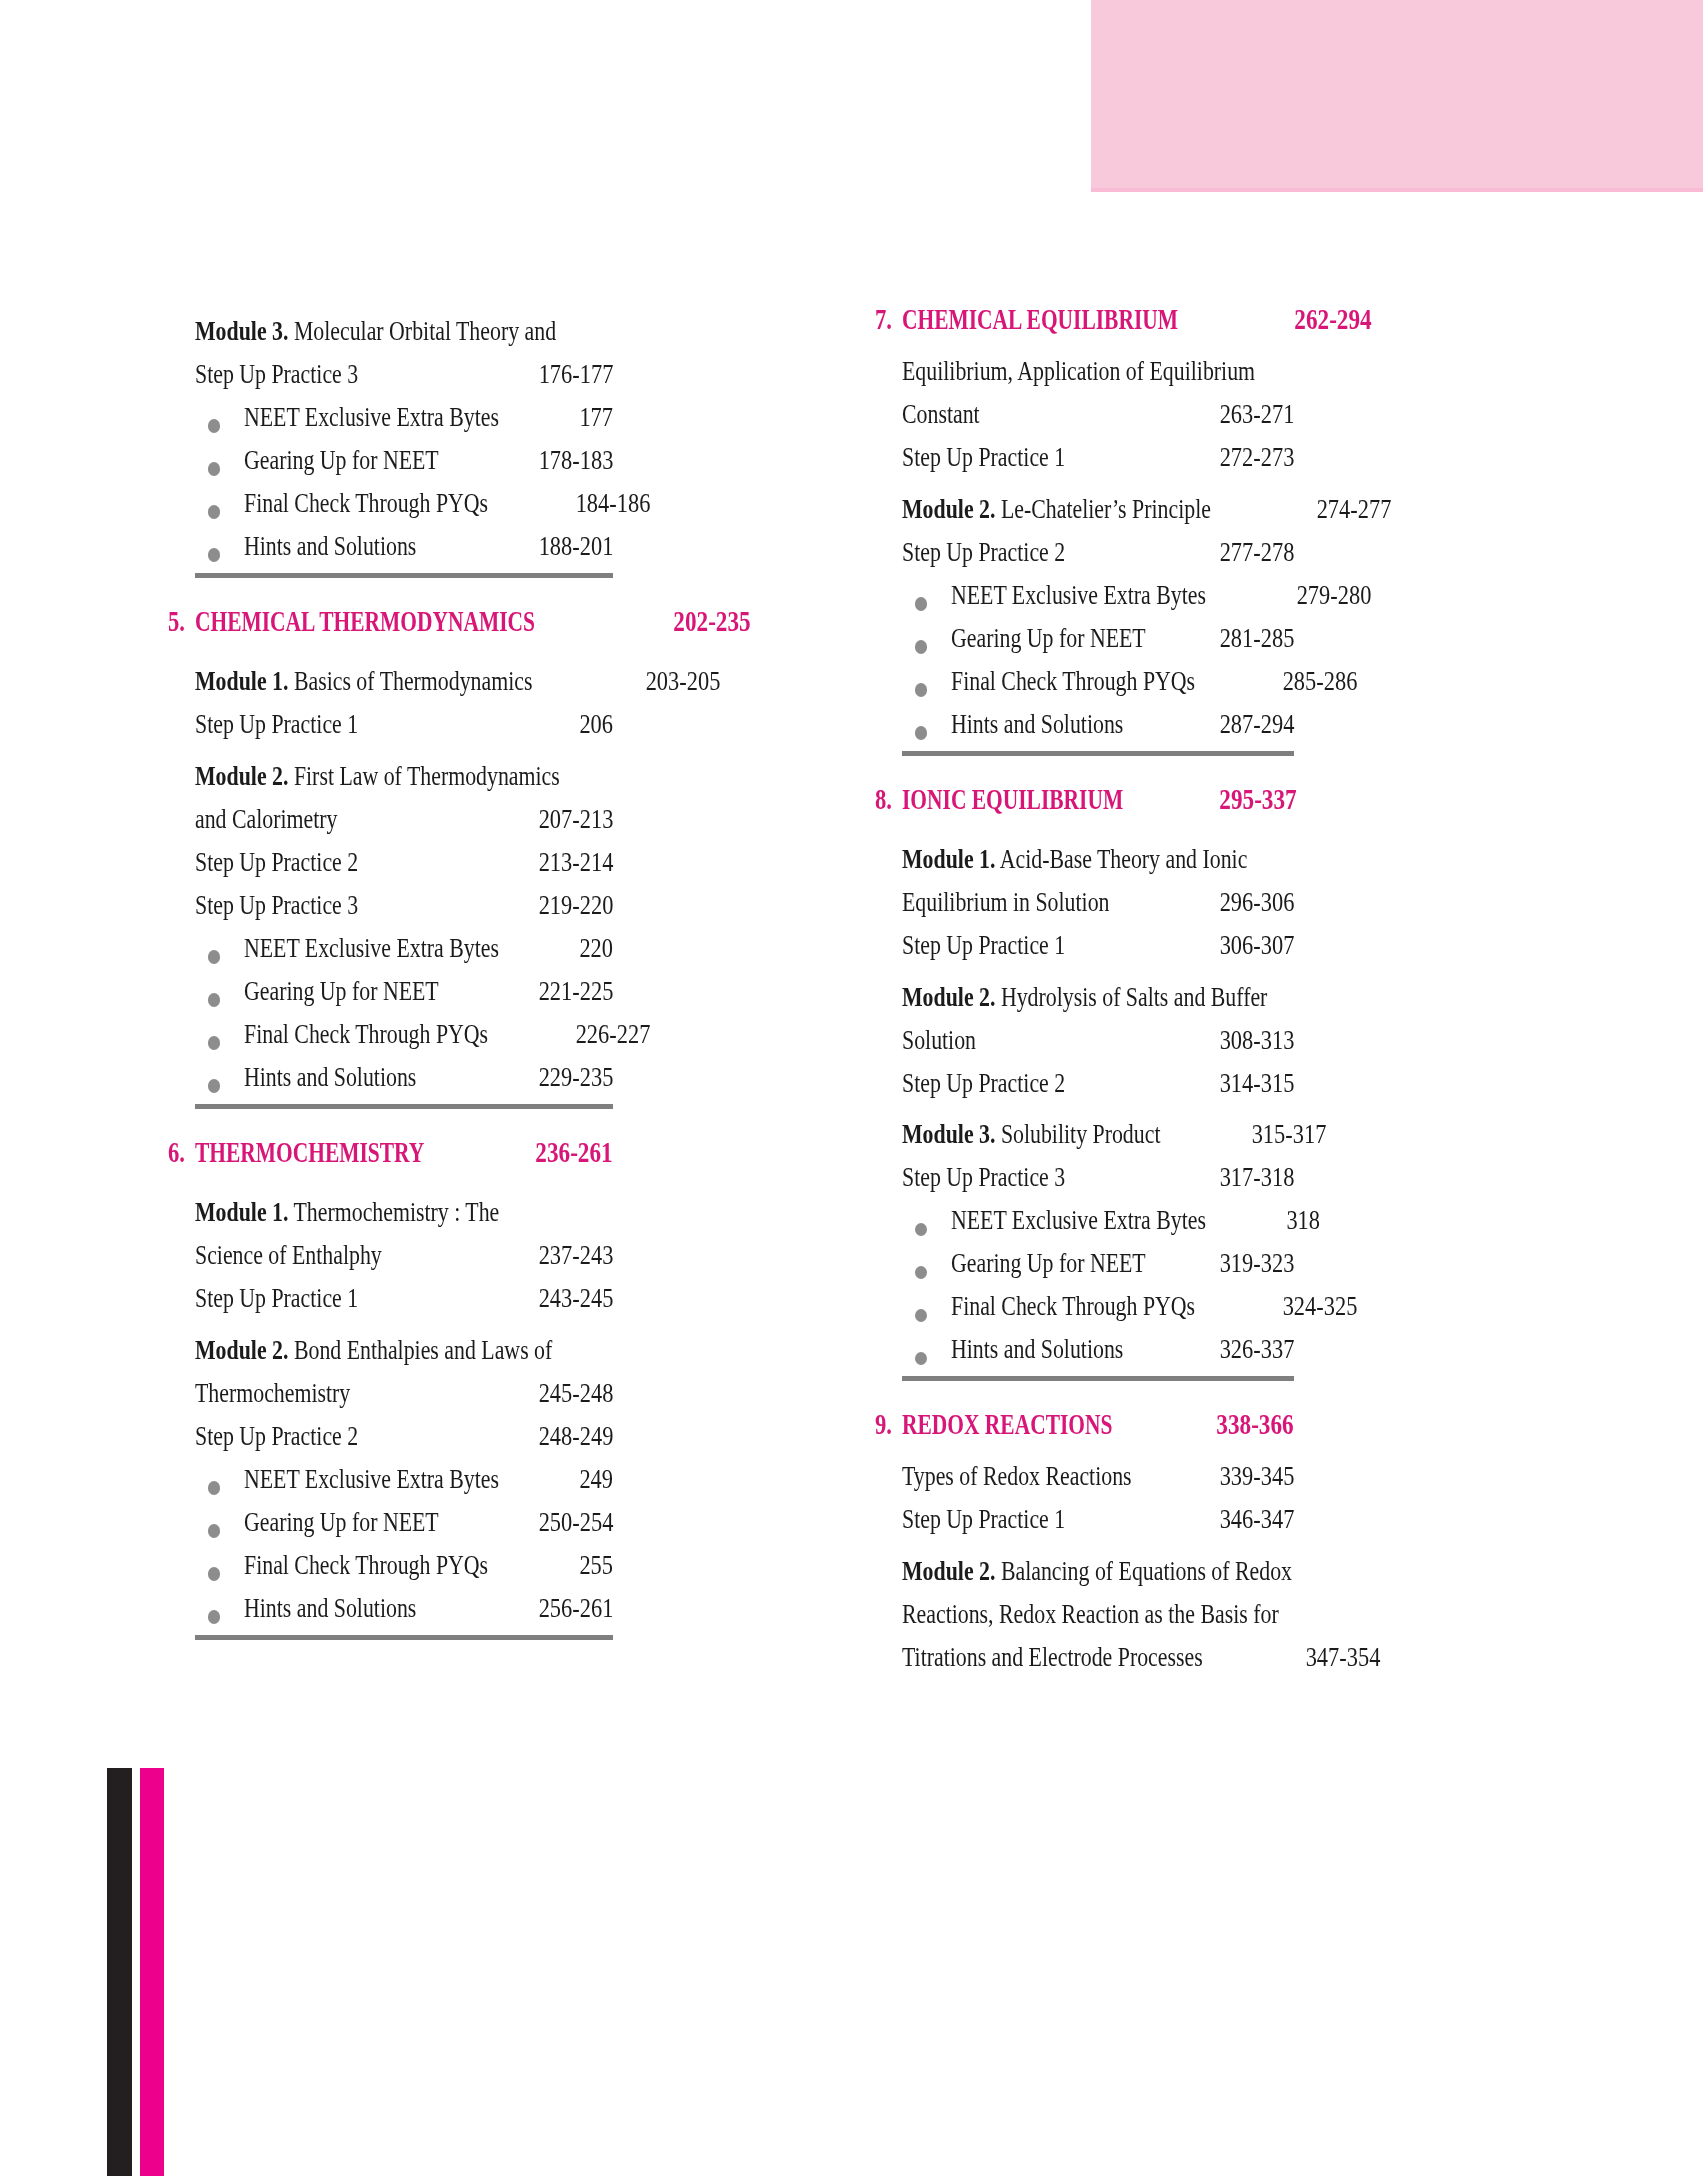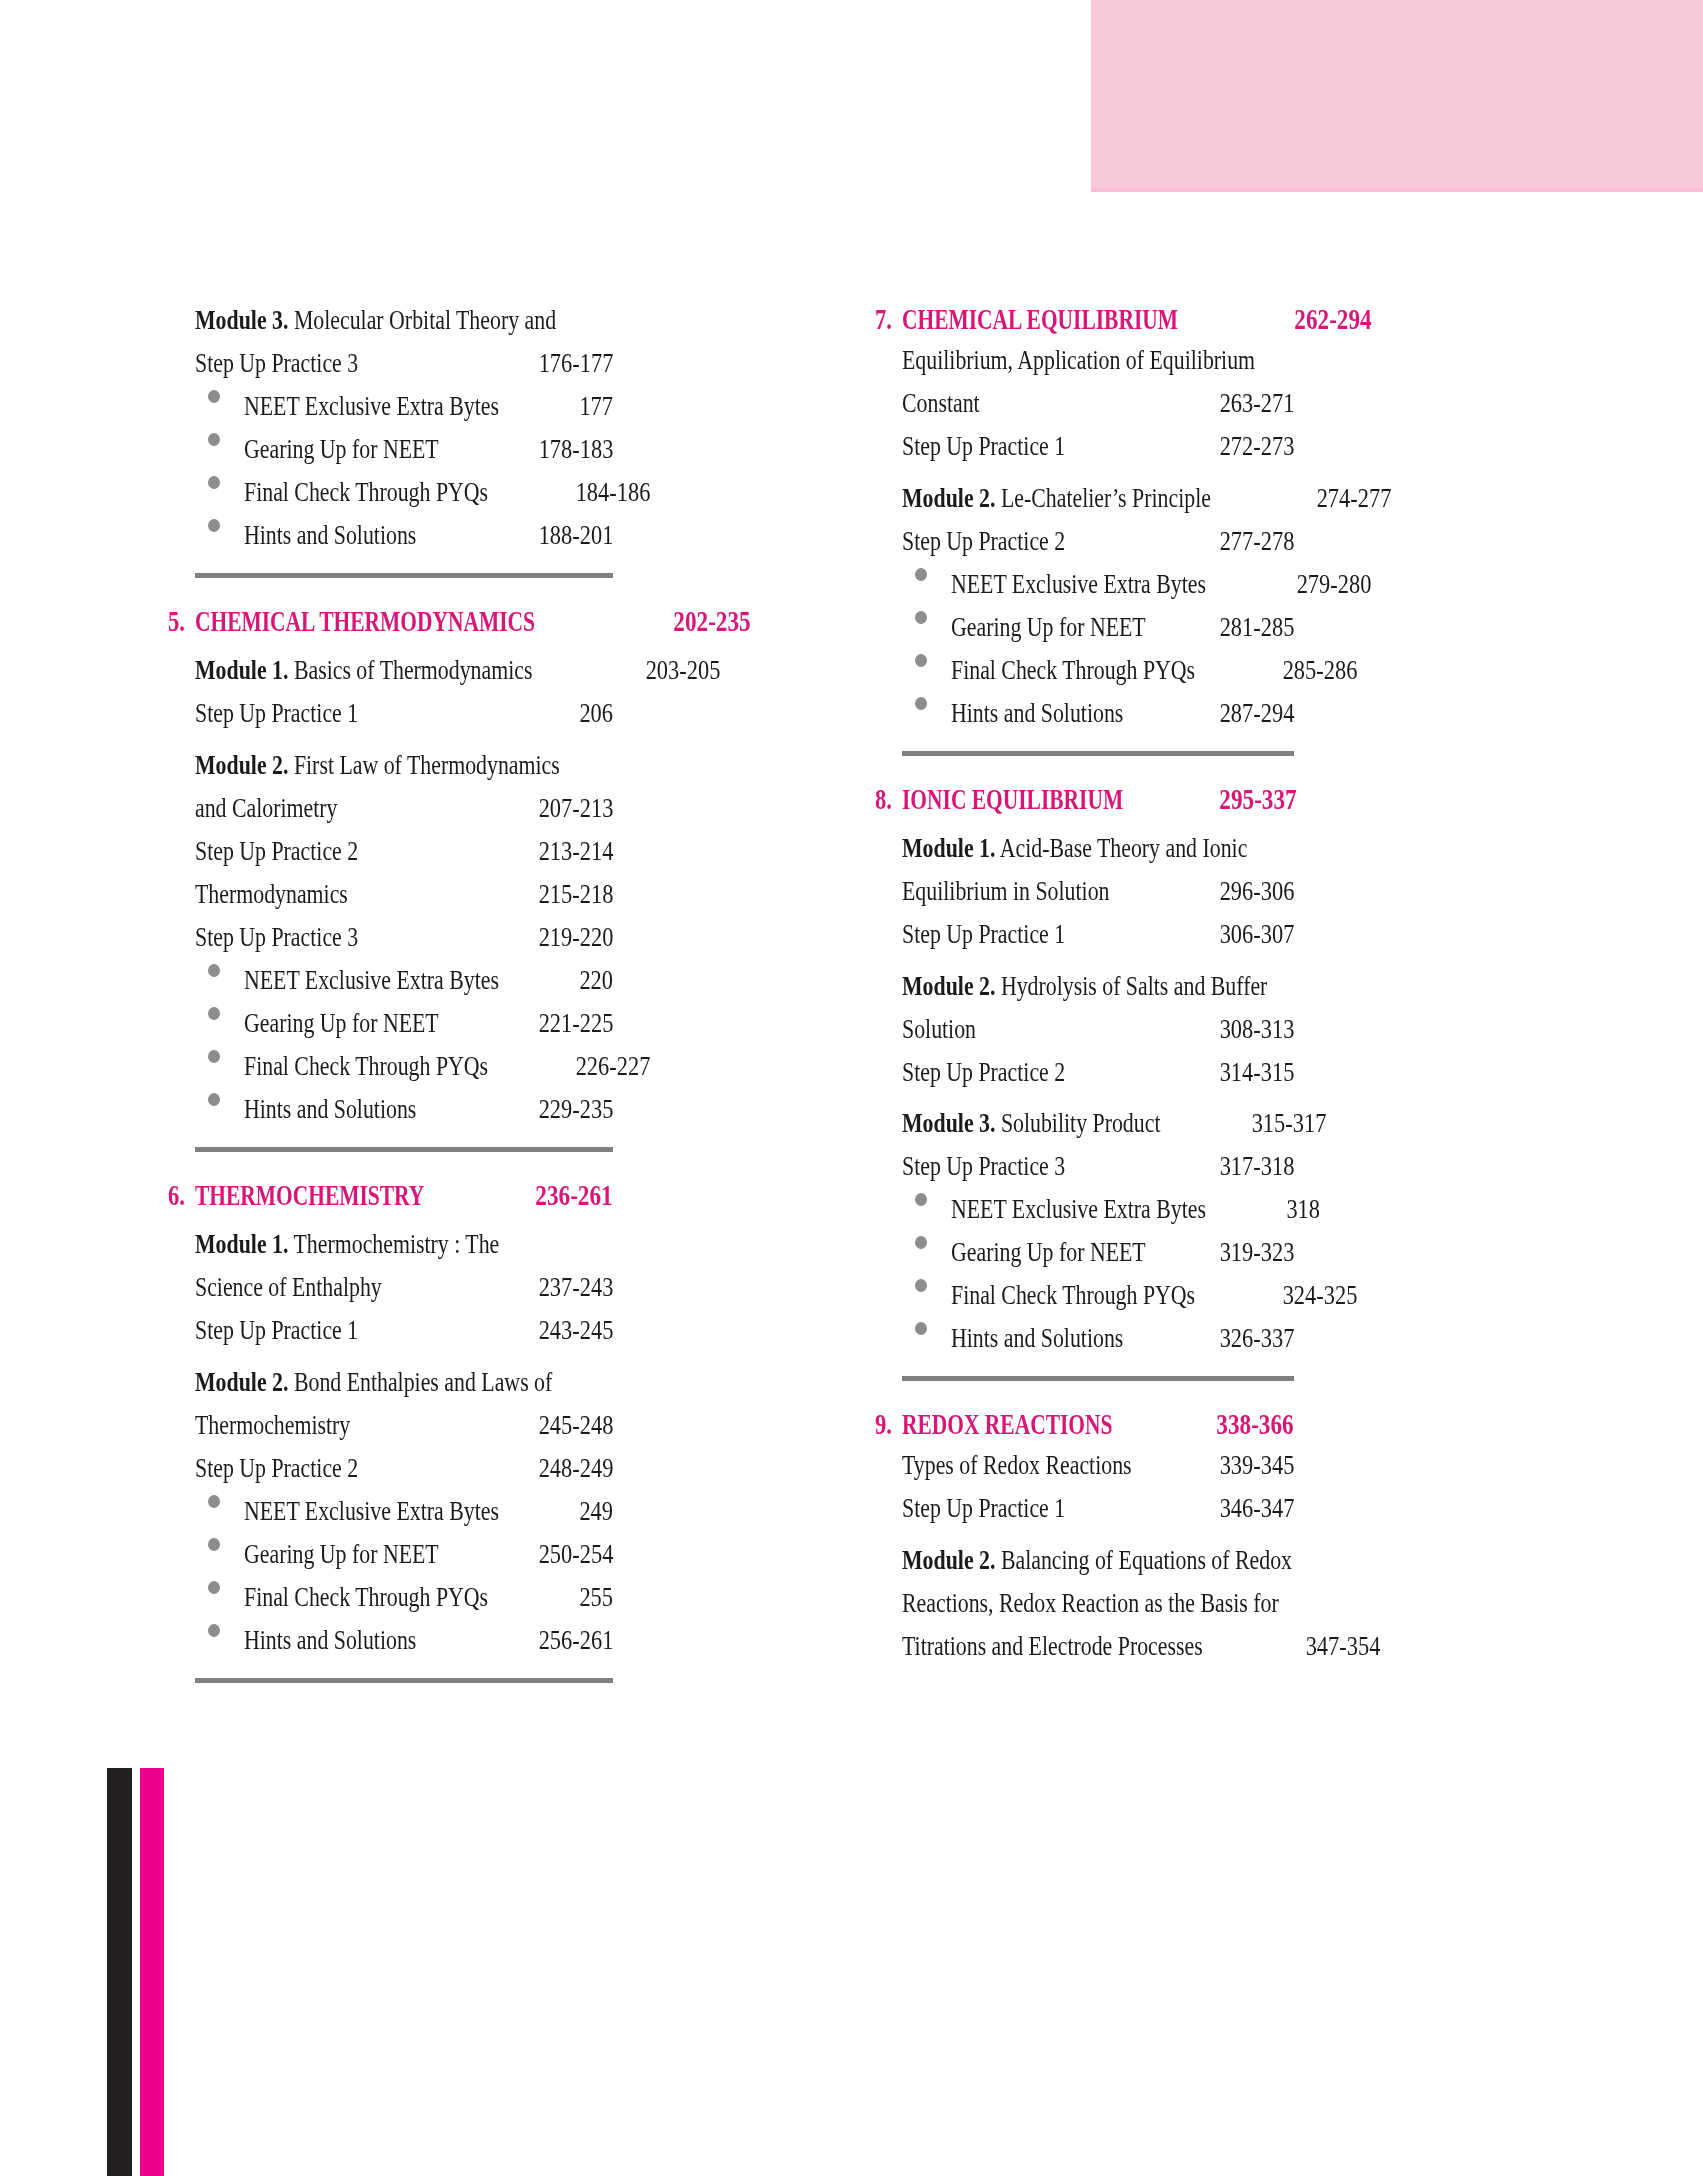--- a/index.html
+++ b/index.html
@@ -10,21 +10,21 @@
   .pink-panel{
     position:absolute;left:1091px;top:0;width:612px;height:188px;
     background:var(--panel,#f8c9da);border-bottom:4.7px solid #f9bcd4;
   }
   .vbar{position:absolute;top:1768px;height:409px;}
   .vbar.black{left:107px;width:24.6px;background:#231f20;}
   .vbar.pink{left:140px;width:24px;background:var(--bar,#ec008c);}
   .col{position:absolute;top:295px;}
   #col-left{left:168px;width:445px;}
   #col-right{left:875px;width:419px;}
-  .row{display:flex;align-items:flex-start;height:43px;font-size:28px;margin-left:26.5px;}
+  .row{display:flex;align-items:flex-end;height:43px;font-size:28px;margin-left:26.5px;}
   .row .t{white-space:nowrap;transform:scaleX(0.78);transform-origin:0 50%;}
   .row .p{margin-left:auto;white-space:nowrap;transform:scaleX(0.8);transform-origin:100% 50%;}
   .row.module{margin-top:8.5px;}
   .lead{font-weight:bold;}
   .row.bullet .dot{
     width:12.3px;height:13.2px;border-radius:50%;background:var(--dot,#8d8d8d);
     margin:0 24px 0 13.2px;flex:none;
   }
   .heading{
     display:flex;align-items:center;height:49px;margin-top:19px;margin-left:0;
@@ -88,24 +88,20 @@
       <span class="p"></span>
     </div>
     <div class="row cont">
       <span class="t">and Calorimetry</span>
       <span class="p">207-213</span>
     </div>
     <div class="row plain">
       <span class="t">Step Up Practice 2</span>
       <span class="p">213-214</span>
     </div>
-    <div class="row cont">
-      <span class="t">Thermodynamics</span>
-      <span class="p">215-218</span>
-    </div>
     <div class="row plain">
       <span class="t">Step Up Practice 3</span>
       <span class="p">219-220</span>
     </div>
     <div class="row bullet">
       <span class="dot"></span>
       <span class="t">NEET Exclusive Extra Bytes</span>
       <span class="p">220</span>
     </div>
     <div class="row bullet">

